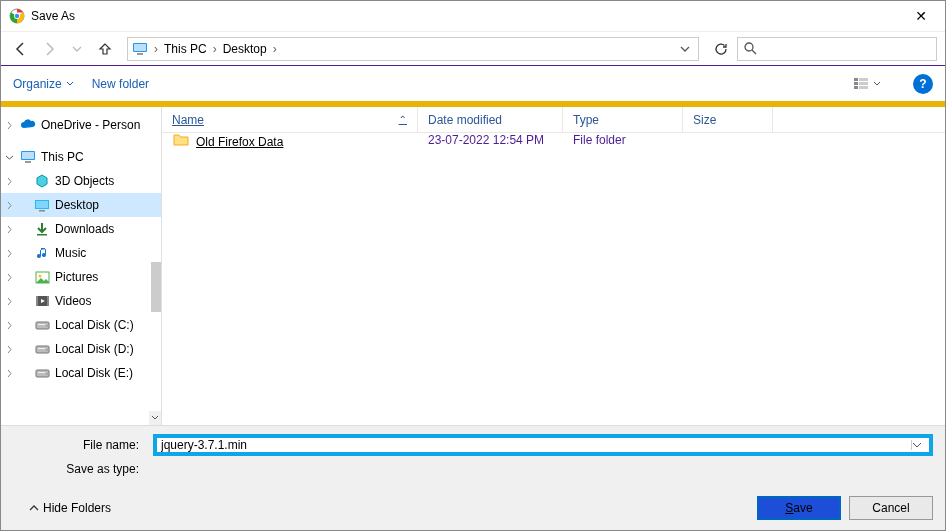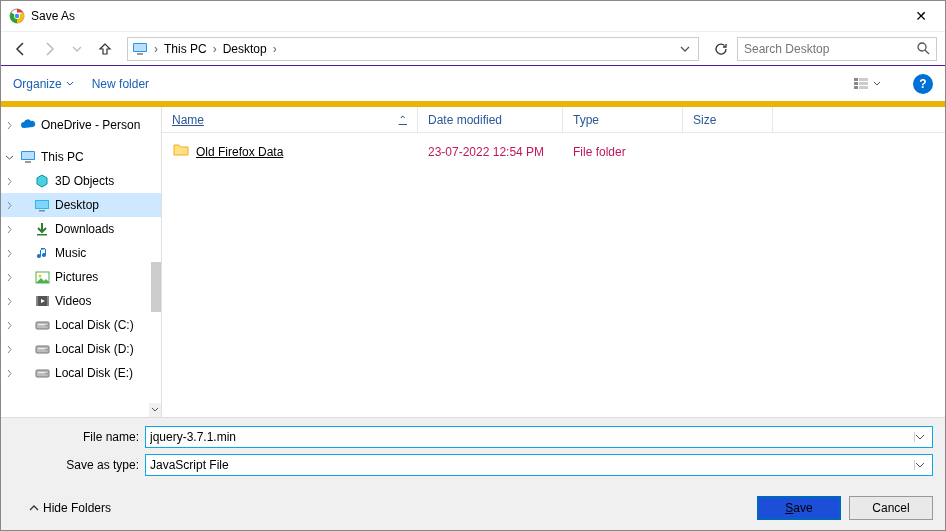--- a/index.html
+++ b/index.html
@@ -44,29 +44,29 @@
 .splitter { width: 1px; background: #e0e0e0; }
 
 .files { flex: 1; display: flex; flex-direction: column; }
 .fhdr { display: flex; height: 26px; border-bottom: 1px solid #e8e8e8; align-items: center; color: #2b5797; }
 .fhdr .col { padding: 0 10px; border-right: 1px solid #e8e8e8; height: 100%; display: flex; align-items: center; cursor: pointer; }
 .fhdr .col.sort::after { content: "⌃"; font-size: 10px; margin-left: auto; padding-left:20px; color:#2b5797; }
 .c-name { flex: 0 0 256px; text-decoration: underline; }
 .c-date { flex: 0 0 145px; }
 .c-type { flex: 0 0 120px; }
 .c-size { flex: 0 0 90px; }
-.frow { display: flex; height: 26px; align-items: flex-end; }
+.frow { display: flex; height: 26px; align-items: flex-start; }
 .frow .cell { padding: 0 10px; overflow:hidden; white-space:nowrap; }
 .frow .ic { width: 18px; display:inline-flex; justify-content:center; margin-right: 6px; }
-.frow .meta { color: #be185d; }
+.frow .meta { color: #4c1d95; }
 
 .bottom { padding: 8px 12px 10px 28px; background: #f0f0f0; border-top: 1px solid #ddd; }
 .brow { display: flex; align-items: center; margin-bottom: 6px; gap: 6px; }
 .blabel { width: 110px; text-align: right; }
-.bfield { flex: 1; height: 22px; border: 1px solid #0ea5e9; background: #fff; display: flex; align-items: center; }
+.bfield { flex: 1; height: 22px; border: 4px solid #0ea5e9; background: #fff; display: flex; align-items: center; margin-left: 8px; }
 .bfield input { flex: 1; border: none; outline: none; padding: 0 4px; font-size: 12px; }
 .bfield .dd { width: 18px; text-align: center; color: #555; cursor: pointer; border-left: 1px solid #ccc; }
 .actionrow { display: flex; align-items: center; margin-top: 20px; }
 .hidefolders { display: flex; align-items: center; gap: 4px; cursor: pointer; }
 .actionrow .aspacer { flex: 1; }
 .dlgbtn { width: 84px; height: 24px; margin-left: 8px; border: 1px solid #999; background: #e9e9e9; cursor: pointer; }
 .dlgbtn.primary { border: 2px solid #0067c0; background: #1d4ed8; }
 
 svg { display: block; }
 </style>
@@ -131,21 +131,20 @@
       </span>
   </div>
 
   <span class="refresh">
       <svg width="14" height="14" viewBox="0 0 14 14">
         <path d="M12 7a5 5 0 1 1-1.5-3.5M12 2v3h-3" fill="none" stroke="#333" stroke-width="1.3"></path>
       </svg>
     </span>
 
   <div class="searchbox">
-    <input placeholder="Search Desktop" style="">
     <span class="sicon">
         <svg width="13" height="13" viewBox="0 0 13 13">
           <circle cx="5" cy="5" r="4" fill="none" stroke="#555" stroke-width="1.3"></circle>
           <path d="M8 8l4 4" stroke="#555" stroke-width="1.3"></path>
         </svg>
       </span>
   </div>
 </div>
 
 <div class="cmdrow">
@@ -383,28 +382,20 @@
       <input value="jquery-3.7.1.min" style="">
       <span class="dd">
           <svg width="10" height="10" viewBox="0 0 10 10">
             <path d="M1 3l4 4 4-4" fill="none" stroke="#555"></path>
           </svg>
         </span>
     </div>
   </div>
   <div class="brow">
     <span class="blabel">Save as type:</span>
-    <div class="bfield">
-      <span style="flex:1;padding:0 4px">JavaScript File</span>
-      <span class="dd">
-          <svg width="10" height="10" viewBox="0 0 10 10">
-            <path d="M1 3l4 4 4-4" fill="none" stroke="#555"></path>
-          </svg>
-        </span>
-    </div>
   </div>
   <div class="actionrow">
     <span class="hidefolders">
       <svg width="10" height="10" viewBox="0 0 10 10">
           <path d="M1 7l4-4 4 4" fill="none" stroke="#333" stroke-width="1.3"></path>
         </svg>
       <span>Hide Folders</span>
     </span>
     <span class="aspacer"></span>
     <button class="dlgbtn primary"><span style="text-decoration:underline">S</span><span id="savebtn-rest">ave</span></button>

